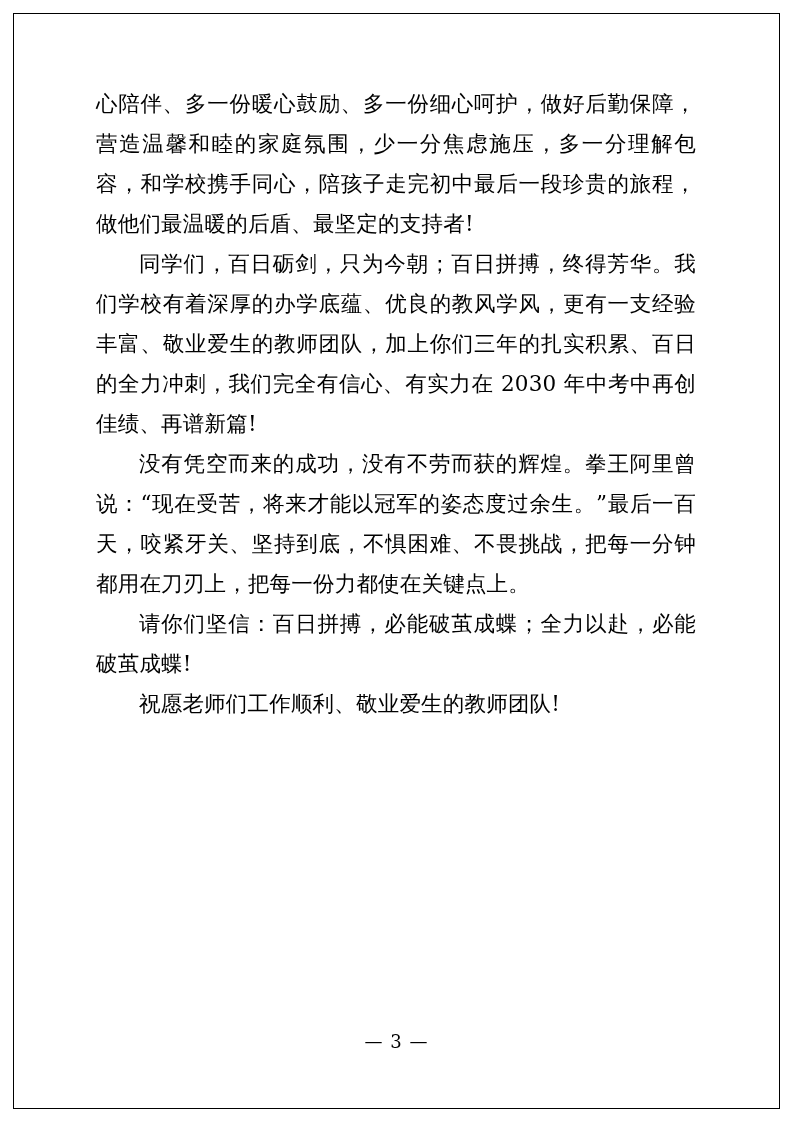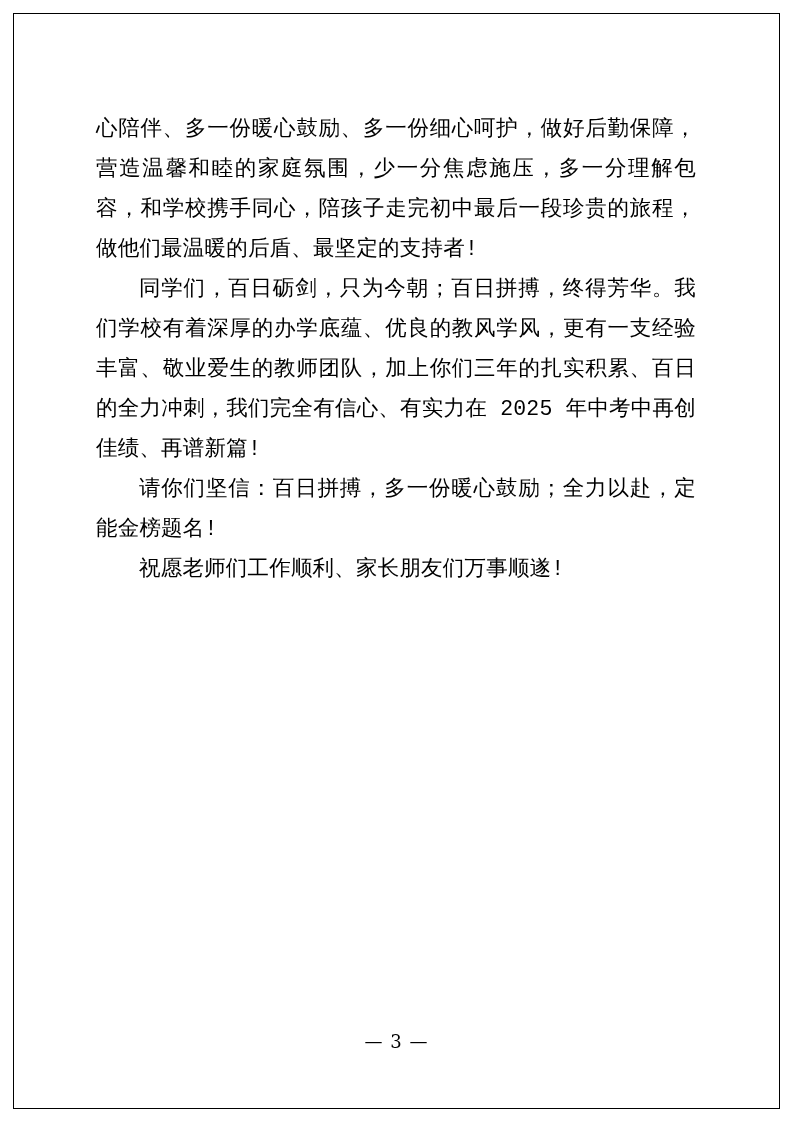--- a/index.html
+++ b/index.html
@@ -26,23 +26,22 @@
     top: 13px;
     right: 13px;
     bottom: 13px;
     border: 1px solid #000000;
     box-sizing: border-box;
     pointer-events: none;
   }
   .content {
     position: absolute;
     left: 96px;
-    top: 109px;
+    top: 84px;
     width: 600px;
-    font-family: Liberation Mono, monospace;
   }
   .para {
     font-size: 21.5px;
     line-height: 40px;
     text-align: justify;
     text-justify: inter-ideograph;
     margin: 0 0 0 0;
     letter-spacing: 0.2px;
     white-space: pre-wrap;
     word-break: break-all;
@@ -63,19 +62,20 @@
   }
 </style>
 </head>
 <body>
 
 <div class="page">
   <div class="page-border"></div>
 
   <div class="content">
     <p class="para">心陪伴、多一份暖心鼓励、多一份细心呵护，做好后勤保障，营造温馨和睦的家庭氛围，少一分焦虑施压，多一分理解包容，和学校携手同心，陪孩子走完初中最后一段珍贵的旅程，做他们最温暖的后盾、最坚定的支持者!</p>
-    <p class="para indent">同学们，百日砺剑，只为今朝；百日拼搏，终得芳华。我们学校有着深厚的办学底蕴、优良的教风学风，更有一支经验丰富、敬业爱生的教师团队，加上你们三年的扎实积累、百日的全力冲刺，我们完全有信心、有实力在 2025 年中考中再创佳绩、再谱新篇!</p>
-    <p class="para indent">请你们坚信：百日拼搏，多一份暖心鼓励；全力以赴，定能金榜题名!</p>
-    <p class="para indent">祝愿老师们工作顺利、家长朋友们万事顺遂!</p>
+    <p class="para indent">同学们，百日砺剑，只为今朝；百日拼搏，终得芳华。我们学校有着深厚的办学底蕴、优良的教风学风，更有一支经验丰富、敬业爱生的教师团队，加上你们三年的扎实积累、百日的全力冲刺，我们完全有信心、有实力在 2030 年中考中再创佳绩、再谱新篇!</p>
+    <p class="para indent">没有凭空而来的成功，没有不劳而获的辉煌。拳王阿里曾说：“现在受苦，将来才能以冠军的姿态度过余生。”最后一百天，咬紧牙关、坚持到底，不惧困难、不畏挑战，把每一分钟都用在刀刃上，把每一份力都使在关键点上。</p>
+    <p class="para indent">请你们坚信：百日拼搏，必能破茧成蝶；全力以赴，必能破茧成蝶!</p>
+    <p class="para indent">祝愿老师们工作顺利、敬业爱生的教师团队!</p>
   </div>
 
   <div class="footer">— 3 —</div>
 </div>
 
 </body></html>

